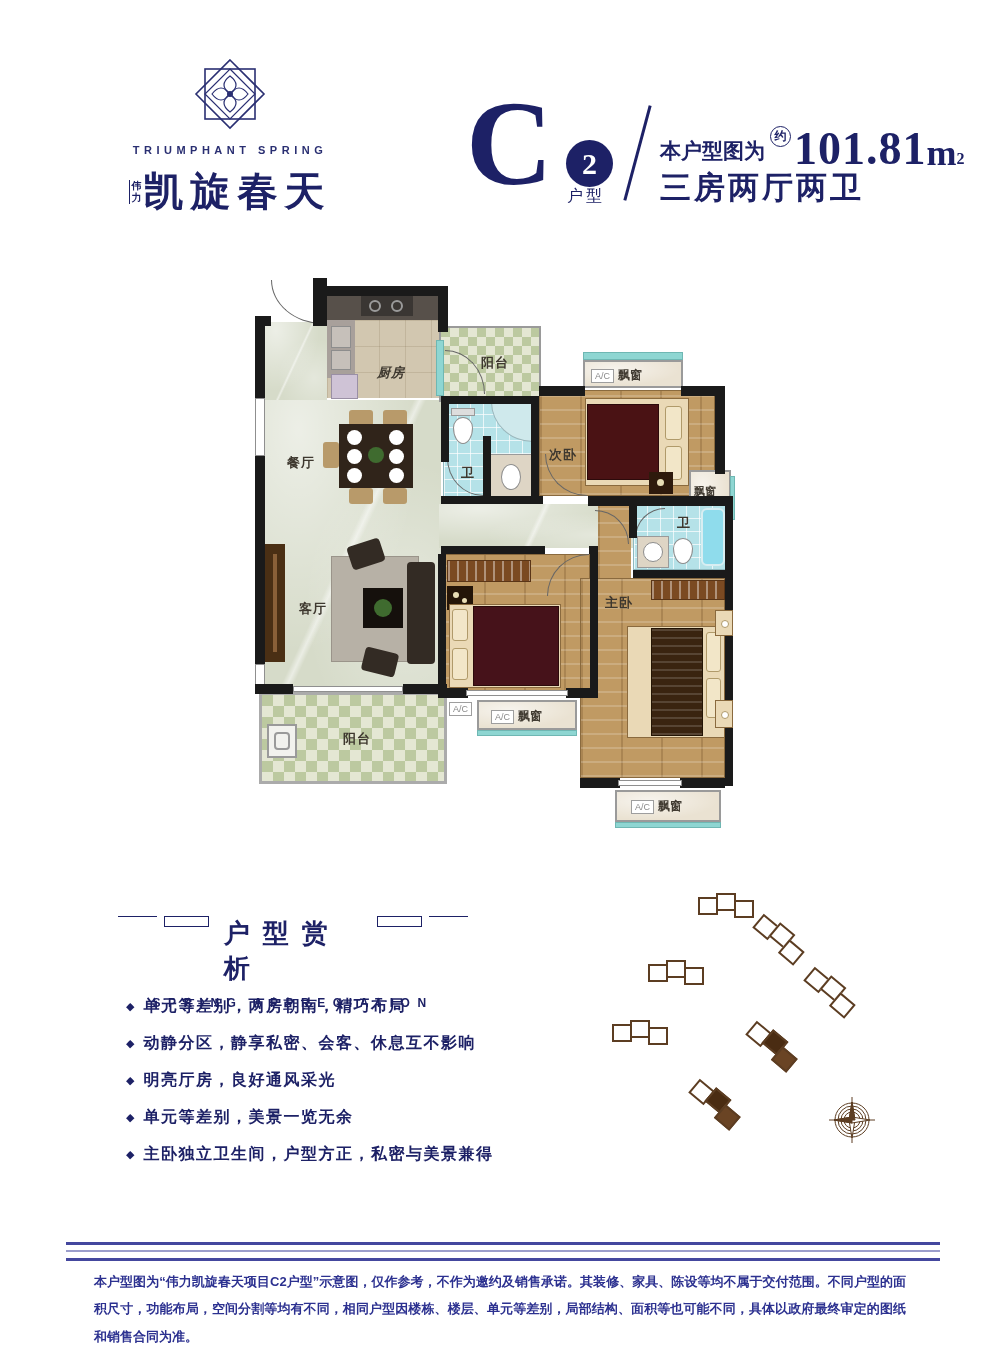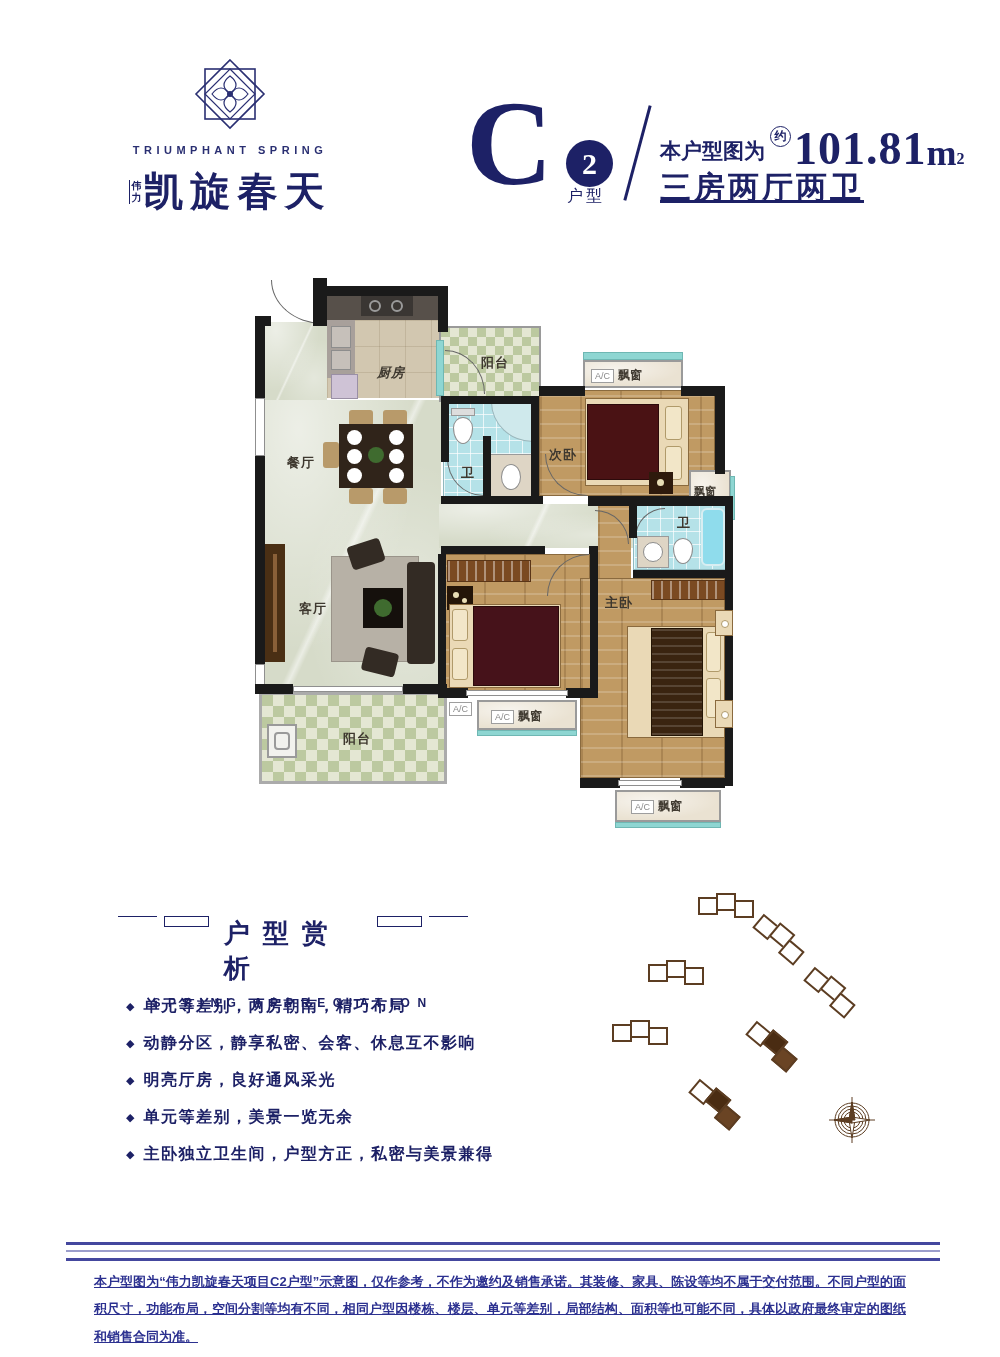--- a/index.html
+++ b/index.html
@@ -92,21 +92,21 @@
 <div class="abs circ2" style="left:566px;top:140px;">2</div>
 <div class="abs unit-lab" style="left:567px;top:186px;">户型</div>
 <div class="abs slash" style="left:636px;top:104px;"></div>
 <div class="abs" style="left:660px;top:126px;display:flex;align-items:flex-end;height:42px;">
   <span class="arealab" style="padding-bottom:3px;">本户型图为</span>
   <span class="approx" style="align-self:flex-start;margin:0 3px 0 5px;">约</span>
   <span class="areanum">101.81</span>
   <span class="areaunit">m</span>
   <span class="areaexp">2</span>
 </div>
-<div class="abs layoutdesc" style="left:660px;top:167px;text-decoration:underline;">三房两厅两卫</div>
+<div class="abs layoutdesc" style="left:660px;top:167px;">三房两厅两卫</div>
 
 <div class="abs plan">
 
   <div class="marb" style="left:10px;top:44px;width:64px;height:80px;"></div>
   <div class="marb" style="left:10px;top:122px;width:178px;height:292px;"></div>
   <div class="marb" style="left:186px;top:226px;width:196px;height:44px;"></div>
 
   <div style="left:74px;top:16px;width:112px;height:104px;background:#d2c7b0;background-image:linear-gradient(rgba(120,100,70,.18) 1px,transparent 1px),linear-gradient(90deg,rgba(120,100,70,.18) 1px,transparent 1px);background-size:26px 26px;"></div>
   <div style="left:74px;top:16px;width:112px;height:26px;background:#57504a;"></div>
   <div style="left:108px;top:18px;width:52px;height:20px;background:#3a3633;">
@@ -361,13 +361,13 @@
       <polygon points="6,24 24,21 42,24 24,27" fill="#fff"></polygon>
       <polygon points="24,6 27,24 24,24 21,24" fill="#5c3d22"></polygon>
       <polygon points="6,24 24,21 24,24 24,27" fill="#5c3d22"></polygon>
     </g>
   </svg>
 </div>
 
 <div class="abs hr1" style="left:66px;top:1242px;width:874px;"></div>
 <div class="abs hr2" style="left:66px;top:1250px;width:874px;"></div>
 <div class="abs hr1" style="left:66px;top:1258px;width:874px;"></div>
-<p class="abs disc" style="left:94px;top:1268px;width:812px;margin:0;text-decoration:underline;">本户型图为“伟力凯旋春天项目C2户型”示意图，仅作参考，不作为邀约及销售承诺。其装修、家具、陈设等均不属于交付范围。不同户型的面积尺寸，功能布局，空间分割等均有不同，相同户型因楼栋、楼层、单元等差别，局部结构、面积等也可能不同，具体以政府最终审定的图纸和销售合同为准。</p>
+<p class="abs disc" style="left:94px;top:1268px;width:812px;margin:0;">本户型图为“伟力凯旋春天项目C2户型”示意图，仅作参考，不作为邀约及销售承诺。其装修、家具、陈设等均不属于交付范围。不同户型的面积尺寸，功能布局，空间分割等均有不同，相同户型因楼栋、楼层、单元等差别，局部结构、面积等也可能不同，具体以政府最终审定的图纸和销售合同为准。</p>
 
 </body></html>

